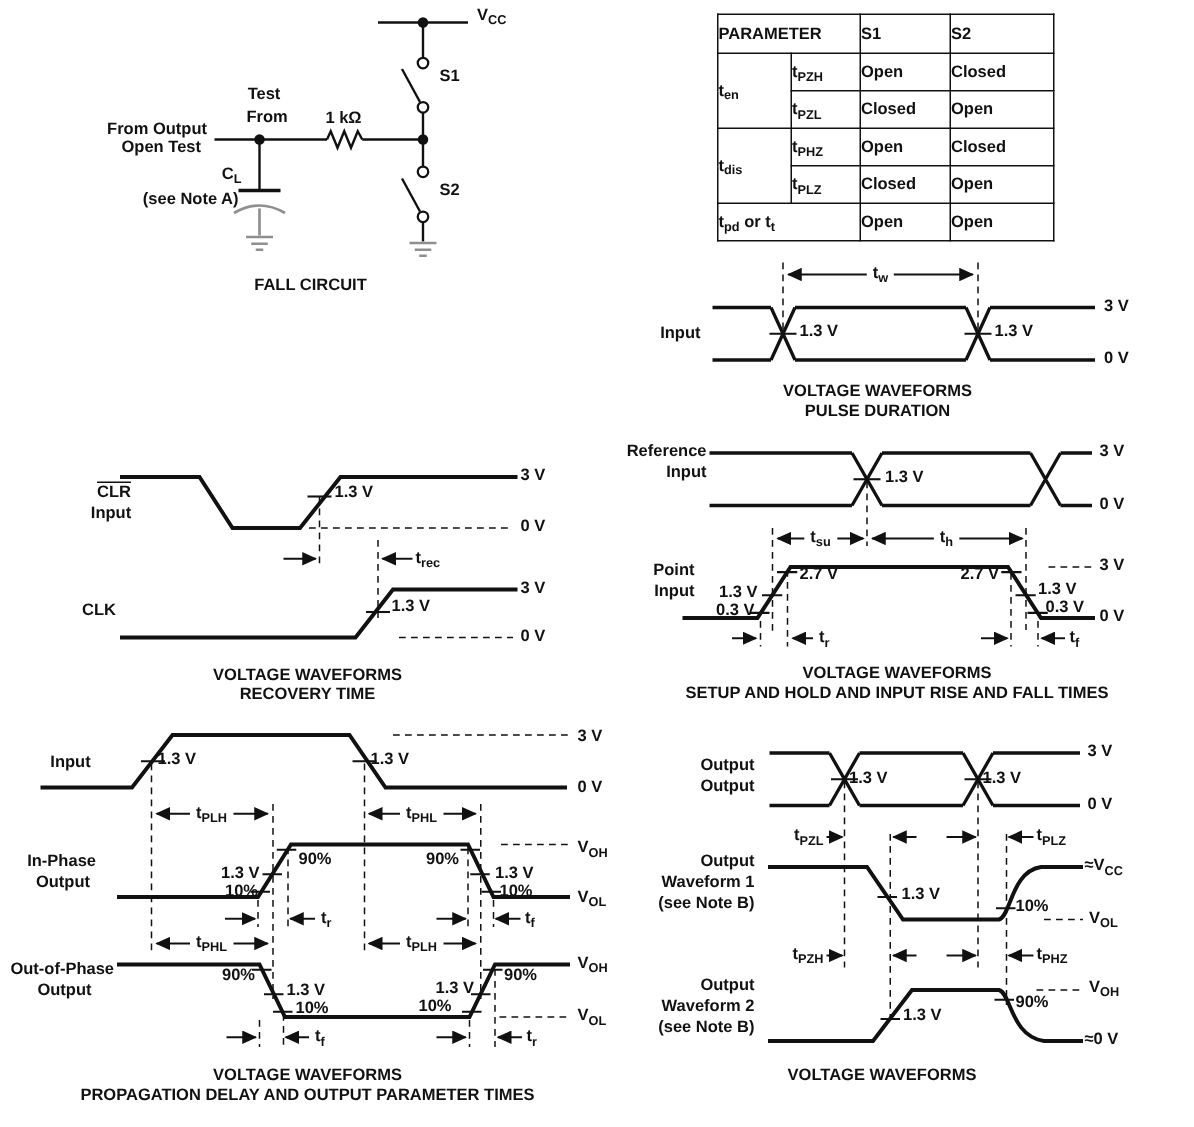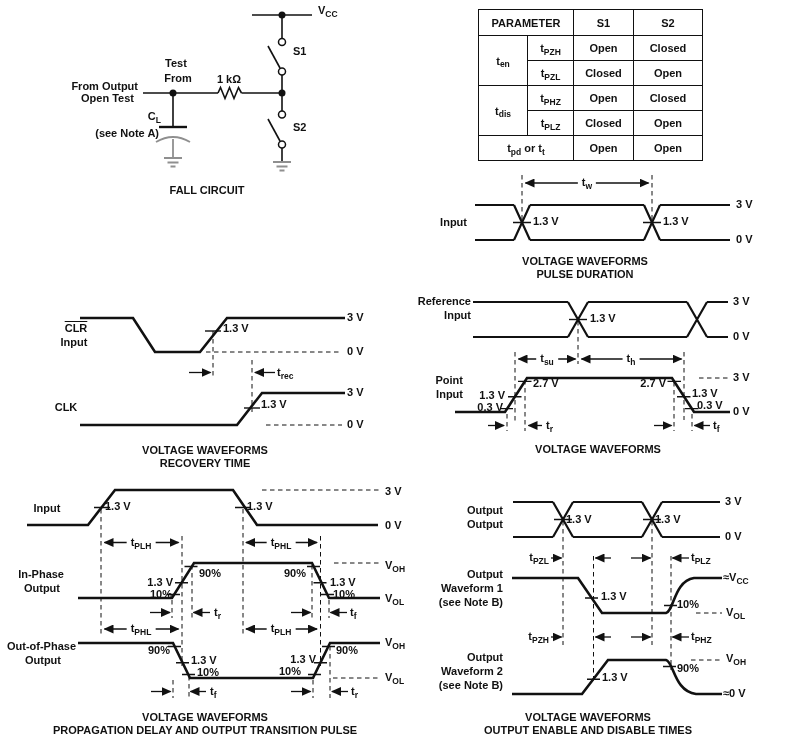--- a/index.html
+++ b/index.html
@@ -20,21 +20,21 @@
   .dot{fill:#111;stroke:none;}
   .sw{fill:#fff;stroke:#111;stroke-width:1.5;}
   .wf{stroke:#111;stroke-width:2.6;fill:none;stroke-linejoin:miter;}
   .rail{stroke:#111;stroke-width:2.2;fill:none;}
   .tick{stroke:#111;stroke-width:1.4;fill:none;}
   .dash{stroke:#111;stroke-width:1;fill:none;stroke-dasharray:4.5 3.5;}
   .arr{stroke:#111;stroke-width:1.3;fill:none;}
   
   table.ptable{position:absolute;left:478px;top:9px;border-collapse:collapse;
                font-weight:bold;font-size:11px;color:#111;table-layout:fixed;}
-  .ptable td,.ptable th{border:1.5px solid #111;text-align:center;vertical-align:middle;padding:0;margin-top:14px;}
+  .ptable td,.ptable th{border:1.5px solid #111;text-align:left;vertical-align:middle;padding:0;margin-top:14px;}
   .ptable th{height:25px;}
   .ptable td{height:24px;}
 </style>
 </head>
 <body>
 
 <div class="stage">
 
 <svg width="796" height="751">
   <defs>
@@ -245,20 +245,21 @@
 <div class="lbl ra" style="left:503px;top:401px">0.3 V</div>
 <div class="lbl" style="left:533px;top:377px">2.7 V</div>
 <div class="lbl ra" style="left:666px;top:377px">2.7 V</div>
 <div class="lbl" style="left:692px;top:387px">1.3 V</div>
 <div class="lbl" style="left:697px;top:399px">0.3 V</div>
 <div class="lbl" style="left:546px;top:419px"><span>t</span><span class="sb">r</span></div>
 <div class="lbl" style="left:713px;top:419px"><span>t</span><span class="sb">f</span></div>
 <div class="lbl" style="left:733px;top:371px">3 V</div>
 <div class="lbl" style="left:733px;top:405px">0 V</div>
 <div class="lbl ctr" style="left:598px;top:443px">VOLTAGE WAVEFORMS</div>
+<div class="lbl ctr" style="left:598px;top:456px">SETUP AND HOLD AND INPUT RISE AND FALL TIMES</div>
 
 <div class="lbl ctr" style="left:47px;top:502px">Input</div>
 <div class="lbl" style="left:105px;top:500px">1.3 V</div>
 <div class="lbl" style="left:247px;top:500px">1.3 V</div>
 <div class="lbl" style="left:385px;top:485px">3 V</div>
 <div class="lbl" style="left:385px;top:519px">0 V</div>
 <div class="lbl ctr wbg" style="left:141px;top:536px"><span>t</span><span class="sb">PLH</span></div>
 <div class="lbl ctr wbg" style="left:281px;top:536px"><span>t</span><span class="sb">PHL</span></div>
 <div class="lbl ra" style="left:64px;top:568px">In-Phase</div>
 <div class="lbl ra" style="left:60px;top:582px">Output</div>
@@ -280,21 +281,21 @@
 <div class="lbl" style="left:191px;top:654px">1.3 V</div>
 <div class="lbl" style="left:197px;top:666px">10%</div>
 <div class="lbl ra" style="left:316px;top:653px">1.3 V</div>
 <div class="lbl ra" style="left:301px;top:665px">10%</div>
 <div class="lbl" style="left:336px;top:644px">90%</div>
 <div class="lbl" style="left:385px;top:636px"><span>V</span><span class="sb">OH</span></div>
 <div class="lbl" style="left:385px;top:671px"><span>V</span><span class="sb">OL</span></div>
 <div class="lbl" style="left:210px;top:685px"><span>t</span><span class="sb">f</span></div>
 <div class="lbl" style="left:351px;top:685px"><span>t</span><span class="sb">r</span></div>
 <div class="lbl ctr" style="left:205px;top:711px">VOLTAGE WAVEFORMS</div>
-<div class="lbl ctr" style="left:205px;top:724px">PROPAGATION DELAY AND OUTPUT TRANSITION PULSE</div>
+<div class="lbl ctr" style="left:205px;top:724px">PROPAGATION DELAY AND OUTPUT PARAMETER TIMES</div>
 
 <div class="lbl ra" style="left:503px;top:504px">Output</div>
 <div class="lbl ra" style="left:503px;top:518px">Output</div>
 <div class="lbl" style="left:566px;top:513px">1.3 V</div>
 <div class="lbl" style="left:655px;top:513px">1.3 V</div>
 <div class="lbl" style="left:725px;top:495px">3 V</div>
 <div class="lbl" style="left:725px;top:530px">0 V</div>
 <div class="lbl ra" style="left:549px;top:551px"><span>t</span><span class="sb">PZL</span></div>
 <div class="lbl" style="left:691px;top:551px"><span>t</span><span class="sb">PLZ</span></div>
 <div class="lbl ra" style="left:503px;top:568px">Output</div>
@@ -307,15 +308,14 @@
 <div class="lbl ra" style="left:549px;top:630px"><span>t</span><span class="sb">PZH</span></div>
 <div class="lbl" style="left:691px;top:630px"><span>t</span><span class="sb">PHZ</span></div>
 <div class="lbl ra" style="left:503px;top:651px">Output</div>
 <div class="lbl ra" style="left:503px;top:665px">Waveform 2</div>
 <div class="lbl ra" style="left:503px;top:679px">(see Note B)</div>
 <div class="lbl" style="left:602px;top:671px">1.3 V</div>
 <div class="lbl" style="left:677px;top:662px">90%</div>
 <div class="lbl" style="left:726px;top:652px"><span>V</span><span class="sb">OH</span></div>
 <div class="lbl" style="left:723px;top:687px"><span>≈</span><span>0 V</span></div>
 <div class="lbl ctr" style="left:588px;top:711px">VOLTAGE WAVEFORMS</div>
-<div class="lbl ctr" style="left:588px;top:724px">OUTPUT ENABLE AND DISABLE TIMES</div>
 
 </div>
 
 </body></html>

